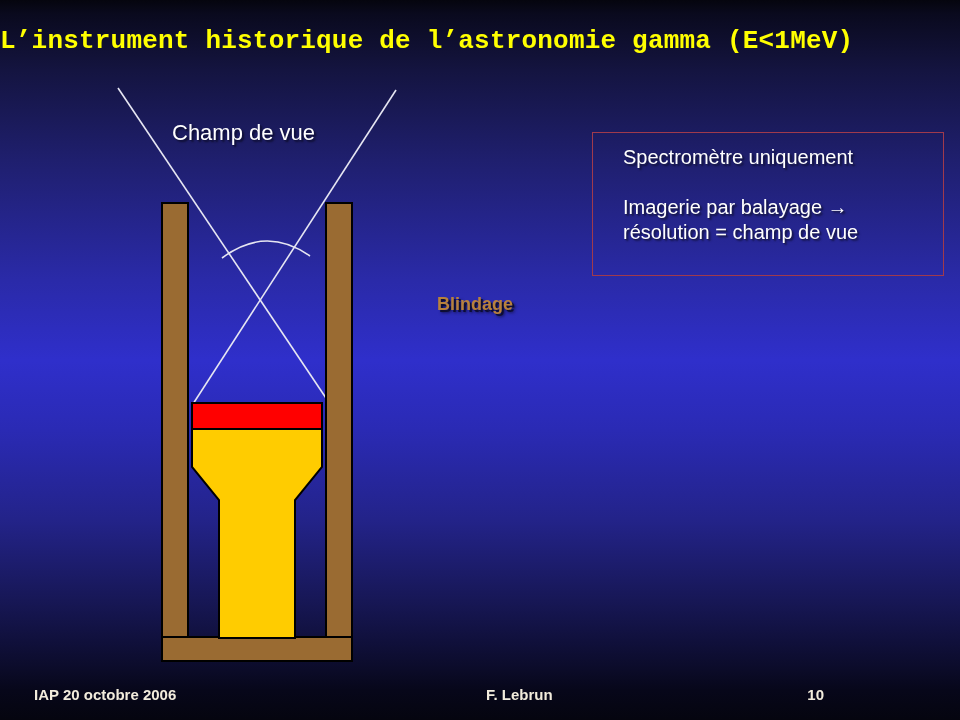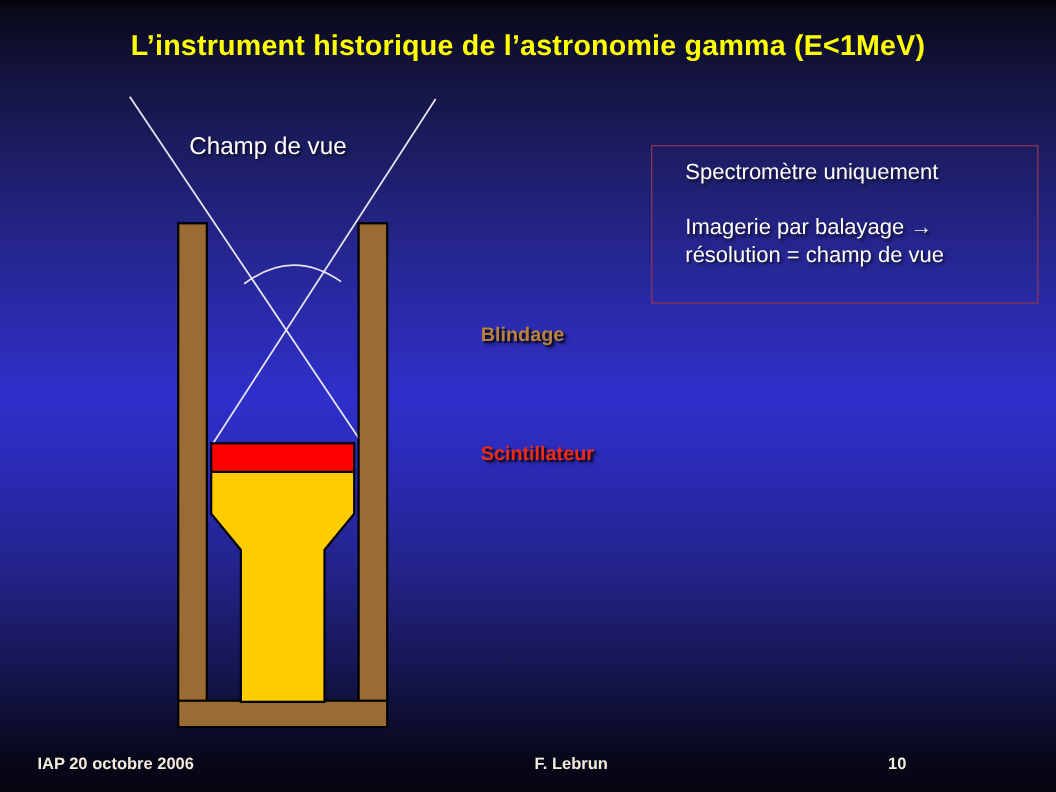--- a/index.html
+++ b/index.html
@@ -27,27 +27,28 @@
         #0c0c2c 665px,
         #07071a 690px,
         #05050f 720px);
   }
 
   
   #title {
     position: absolute;
     left: 0;
     top: 26px;
-    width: 960px;
+    width: 848px;
     text-align: center;
     color: #ffff00;
     font-size: 26px;
     font-weight: bold;
     letter-spacing: 0.2px;
     white-space: nowrap;
+    font-family: Liberation Mono, monospace;
   }
 
   
   #diagram {
     position: absolute;
     left: 0;
     top: 0;
     width: 960px;
     height: 720px;
   }
@@ -157,21 +158,20 @@
   <div id="fov-label">Champ de vue</div>
 
   <div id="callout">
     <div class="cl">Spectromètre uniquement</div>
     <div class="gap"></div>
     <div class="cl">Imagerie par balayage →</div>
     <div class="cl">résolution = champ de vue</div>
   </div>
 
   <div class="complabel" id="label-blindage">Blindage</div>
-  <div class="complabel" id="label-scintillateur">Scintillateur</div>
 
   <div id="footer">
     <div class="ftxt" id="footer-date">IAP 20 octobre 2006</div>
     <div class="ftxt" id="footer-author">F. Lebrun</div>
     <div class="ftxt" id="footer-page">10</div>
   </div>
 
 </div>
 
 </body></html>

